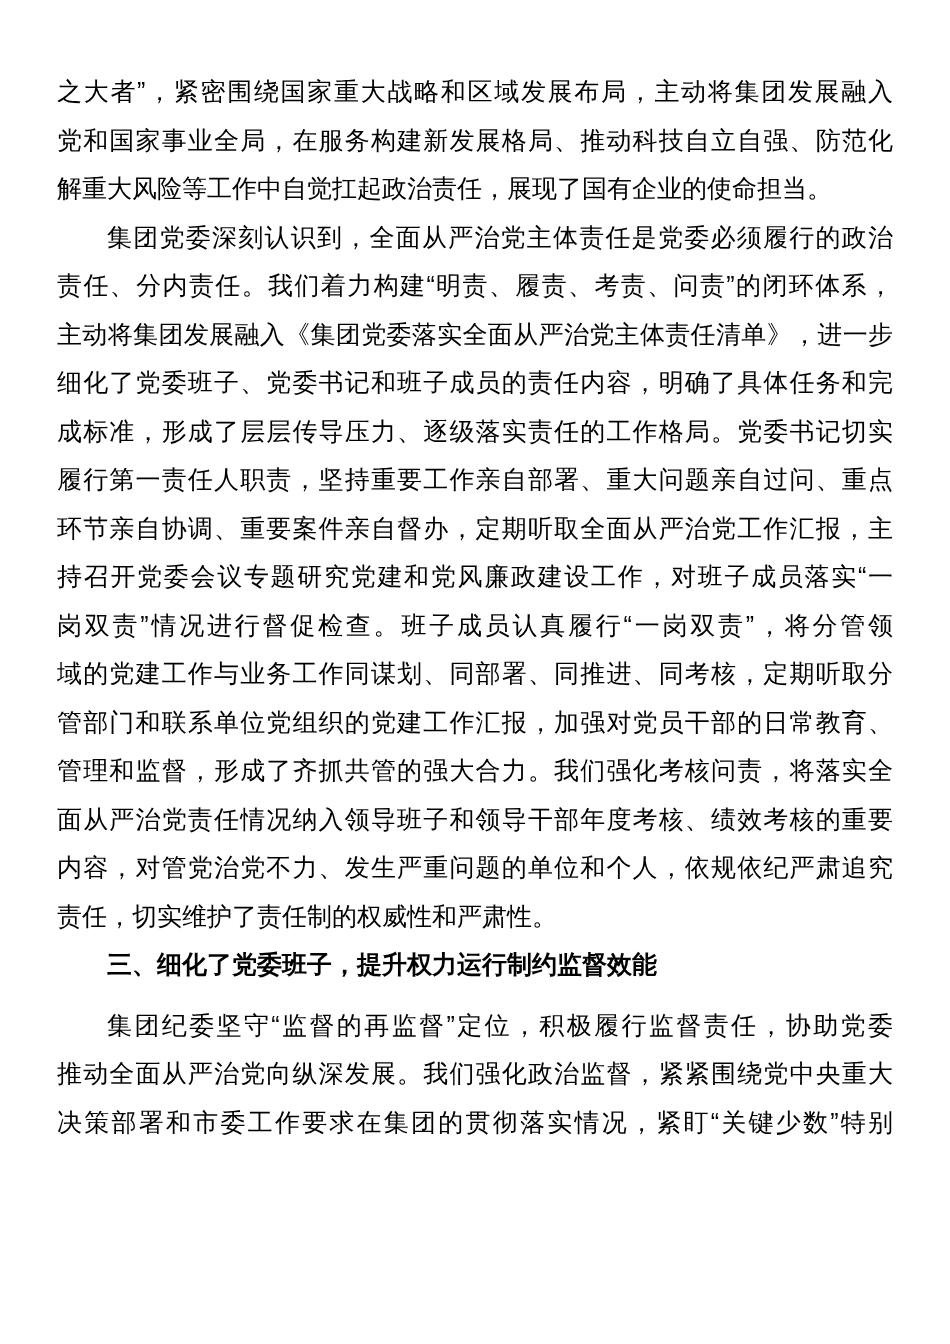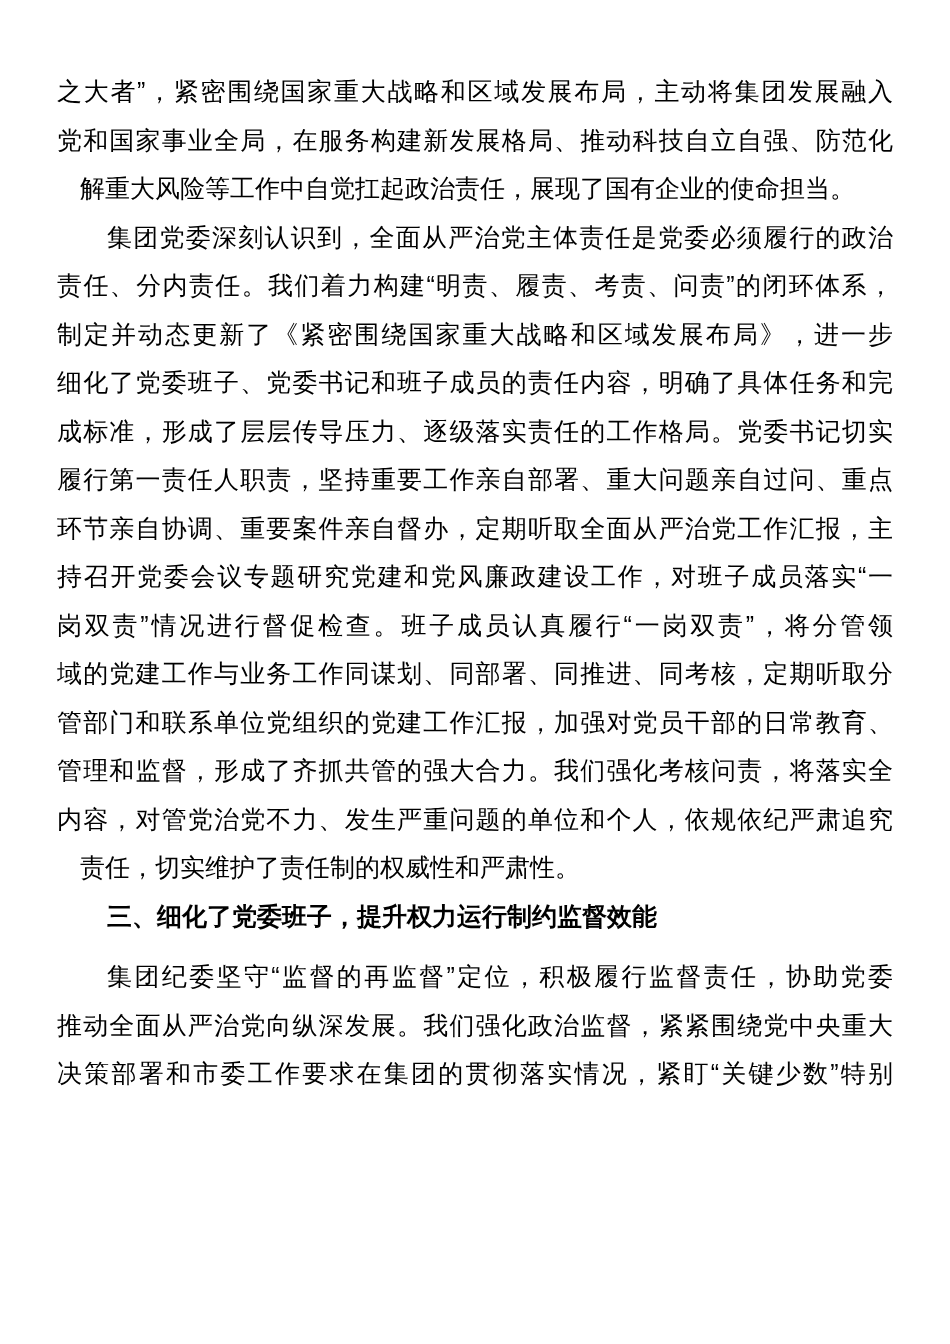--- a/index.html
+++ b/index.html
@@ -28,21 +28,20 @@
     text-align-last: justify;
     text-justify: inter-character;
     overflow: hidden;
     white-space: normal;
   }
   .line.indent {
     padding-left: 50px;
   }
   .line.final {
     text-align-last: left;
-    margin-left: 23px;
   }
   .heading {
     font-size: 25px;
     line-height: 48.5px;
     font-weight: bold;
     color: #000000;
     padding-left: 50px;
     margin: 0 0 12px 0;
     text-align: left;
   }
@@ -56,30 +55,31 @@
     <div>
       <div class="line">之大者”，紧密围绕国家重大战略和区域发展布局，主动将集团发展融入</div>
       <div class="line">党和国家事业全局，在服务构建新发展格局、推动科技自立自强、防范化</div>
       <div class="line final">解重大风险等工作中自觉扛起政治责任，展现了国有企业的使命担当。</div>
     </div>
 
 
     <div>
       <div class="line indent">集团党委深刻认识到，全面从严治党主体责任是党委必须履行的政治</div>
       <div class="line">责任、分内责任。我们着力构建“明责、履责、考责、问责”的闭环体系，</div>
-      <div class="line">制定并动态更新了《紧密围绕国家重大战略和区域发展布局》，进一步</div>
+      <div class="line">主动将集团发展融入《集团党委落实全面从严治党主体责任清单》，进一步</div>
       <div class="line">细化了党委班子、党委书记和班子成员的责任内容，明确了具体任务和完</div>
       <div class="line">成标准，形成了层层传导压力、逐级落实责任的工作格局。党委书记切实</div>
       <div class="line">履行第一责任人职责，坚持重要工作亲自部署、重大问题亲自过问、重点</div>
       <div class="line">环节亲自协调、重要案件亲自督办，定期听取全面从严治党工作汇报，主</div>
       <div class="line">持召开党委会议专题研究党建和党风廉政建设工作，对班子成员落实“一</div>
       <div class="line">岗双责”情况进行督促检查。班子成员认真履行“一岗双责”，将分管领</div>
       <div class="line">域的党建工作与业务工作同谋划、同部署、同推进、同考核，定期听取分</div>
       <div class="line">管部门和联系单位党组织的党建工作汇报，加强对党员干部的日常教育、</div>
       <div class="line">管理和监督，形成了齐抓共管的强大合力。我们强化考核问责，将落实全</div>
+      <div class="line">面从严治党责任情况纳入领导班子和领导干部年度考核、绩效考核的重要</div>
       <div class="line">内容，对管党治党不力、发生严重问题的单位和个人，依规依纪严肃追究</div>
       <div class="line final">责任，切实维护了责任制的权威性和严肃性。</div>
     </div>
 
     <div class="heading">三、细化了党委班子，提升权力运行制约监督效能</div>
 
     <div>
       <div class="line indent">集团纪委坚守“监督的再监督”定位，积极履行监督责任，协助党委</div>
       <div class="line">推动全面从严治党向纵深发展。我们强化政治监督，紧紧围绕党中央重大</div>
       <div class="line">决策部署和市委工作要求在集团的贯彻落实情况，紧盯“关键少数”特别</div>

